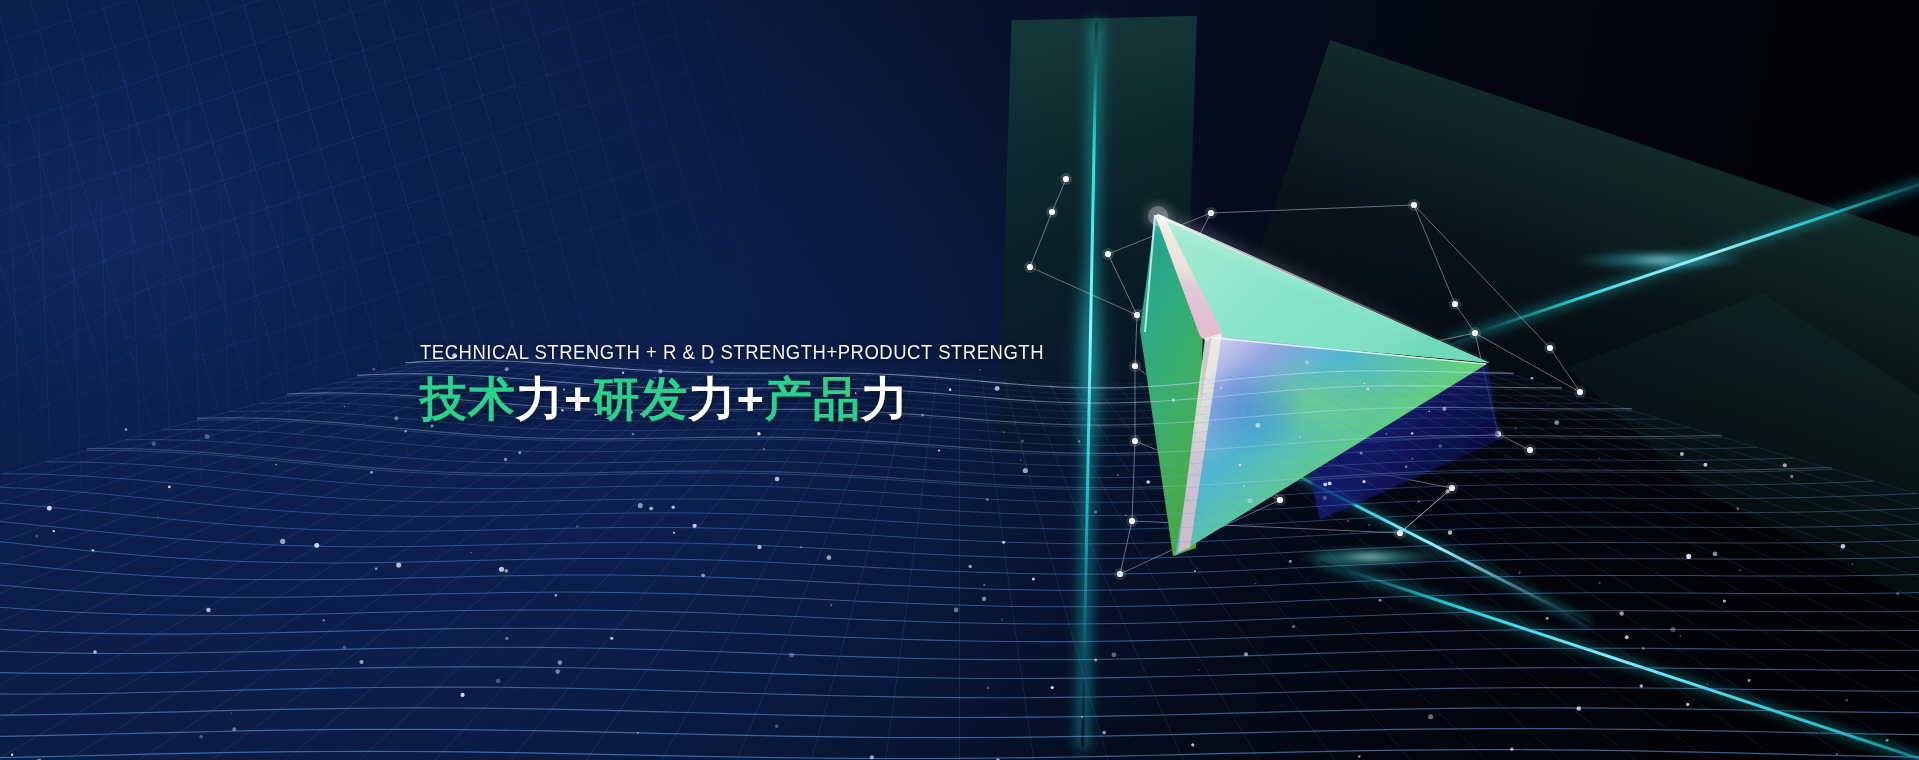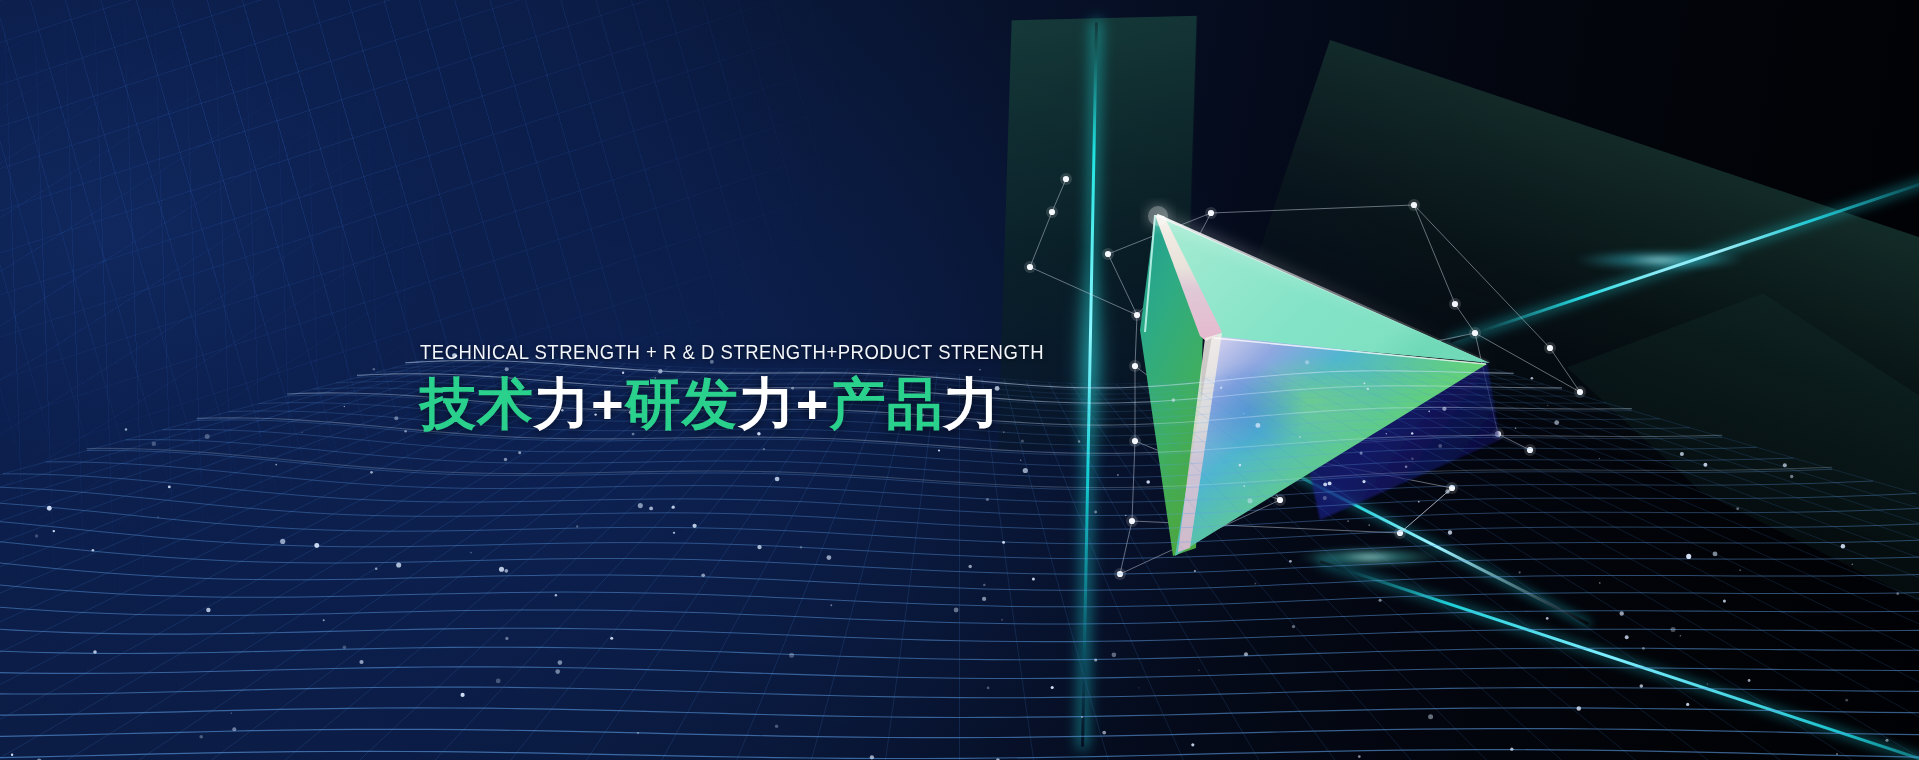--- a/index.html
+++ b/index.html
@@ -124,21 +124,21 @@
     letter-spacing:.6px;
     color:#f3f6fb;
     font-weight:400;
     transform:scaleX(.88);
     transform-origin:0 50%;
     white-space:nowrap;
     text-shadow:0 1px 6px rgba(0,0,0,.6);
   }
   #headline{
     margin-top:7px;
-    font-size:56px;
+    font-size:47px;
     font-weight:bold;
     letter-spacing:1px;
     white-space:nowrap;
     line-height:1.18;
     text-shadow:0 2px 10px rgba(0,0,0,.55);
   }
 </style>
 </head>
 <body>
 

